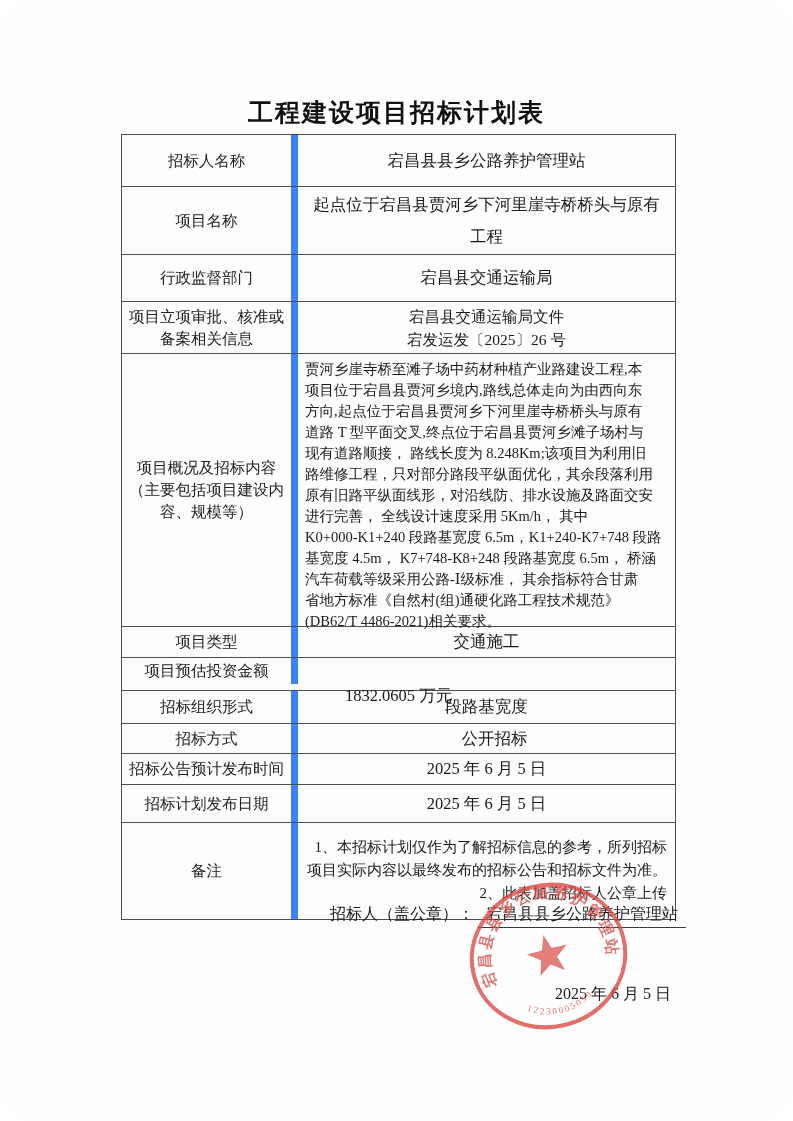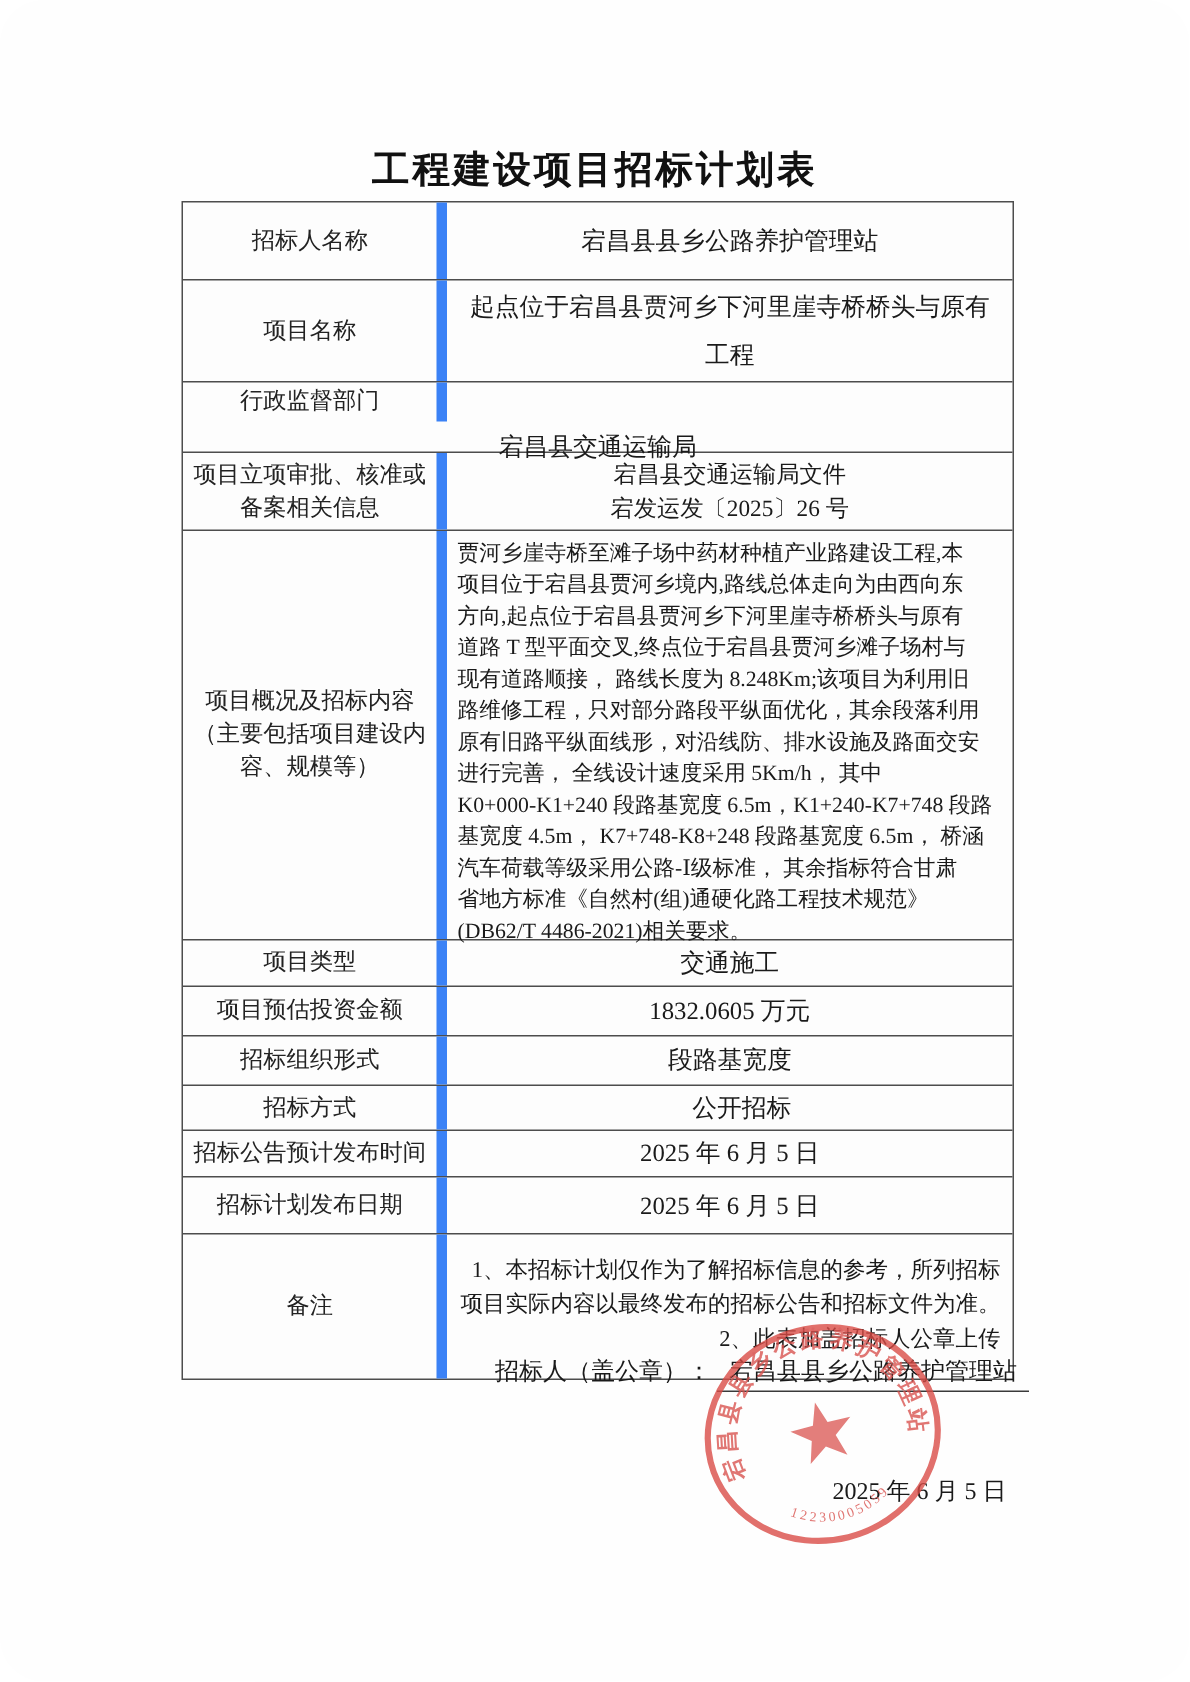--- a/index.html
+++ b/index.html
@@ -59,34 +59,34 @@
     text-align: center;
     font-size: 16.5px;
     line-height: 30px;
     padding: 2px 4px;
     white-space: pre-line;
     color: #1a1a1a;
   }
   .r1 { height: 51px; }
   .r2 { height: 68px; }
   .r2 .cell-value { line-height: 32px; }
-  .r3 { height: 47px; flex-direction: column; }
+  .r3 { height: 47px; }
   .r4 { height: 52px; }
   .r4 .cell-value { font-size: 15.5px; line-height: 23px; }
   .r5 { height: 273px; }
   .r5 .cell-value {
     align-items: flex-start;
     justify-content: flex-start;
     text-align: left;
     font-size: 14.5px;
     line-height: 21px;
     padding: 5px 4px 0 7px;
     letter-spacing: 0px;
   }
-  .r6 { height: 31px; } .r7 { height: 33px; } .r8 { height: 33px; }
+  .r6 { height: 31px; } .r7 { height: 33px; flex-direction: column; } .r8 { height: 33px; }
   .r9 { height: 30px; gap: 16px; } .r10 { height: 31px; } .r11 { height: 38px; }
   .r6 .cell-value, .r7 .cell-value, .r8 .cell-value, .r9 .cell-value,
   .r10 .cell-value, .r11 .cell-value { line-height: 20px; }
   .r12 { height: 97px; }
   .r12 .cell-value {
     align-items: flex-start;
     justify-content: flex-start;
     text-align: right;
     font-size: 15px;
     line-height: 23px;

